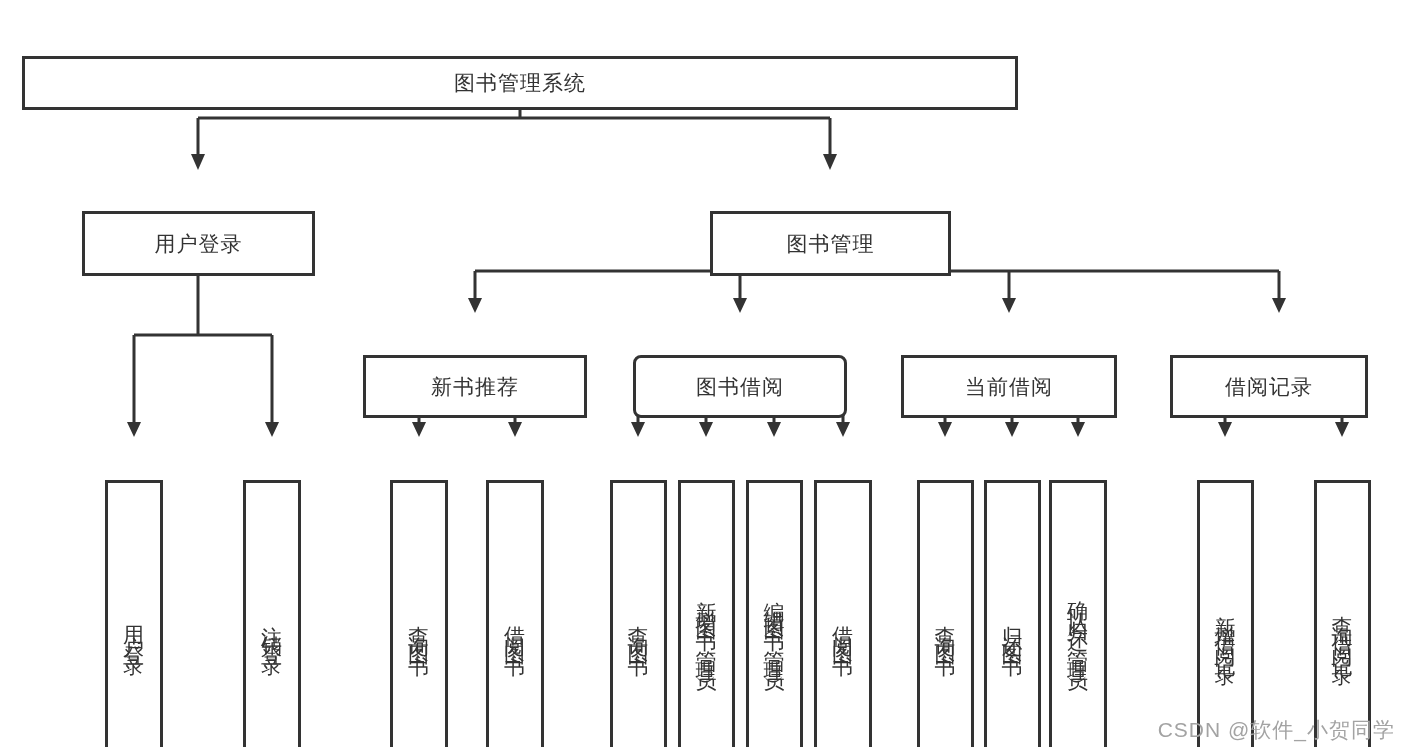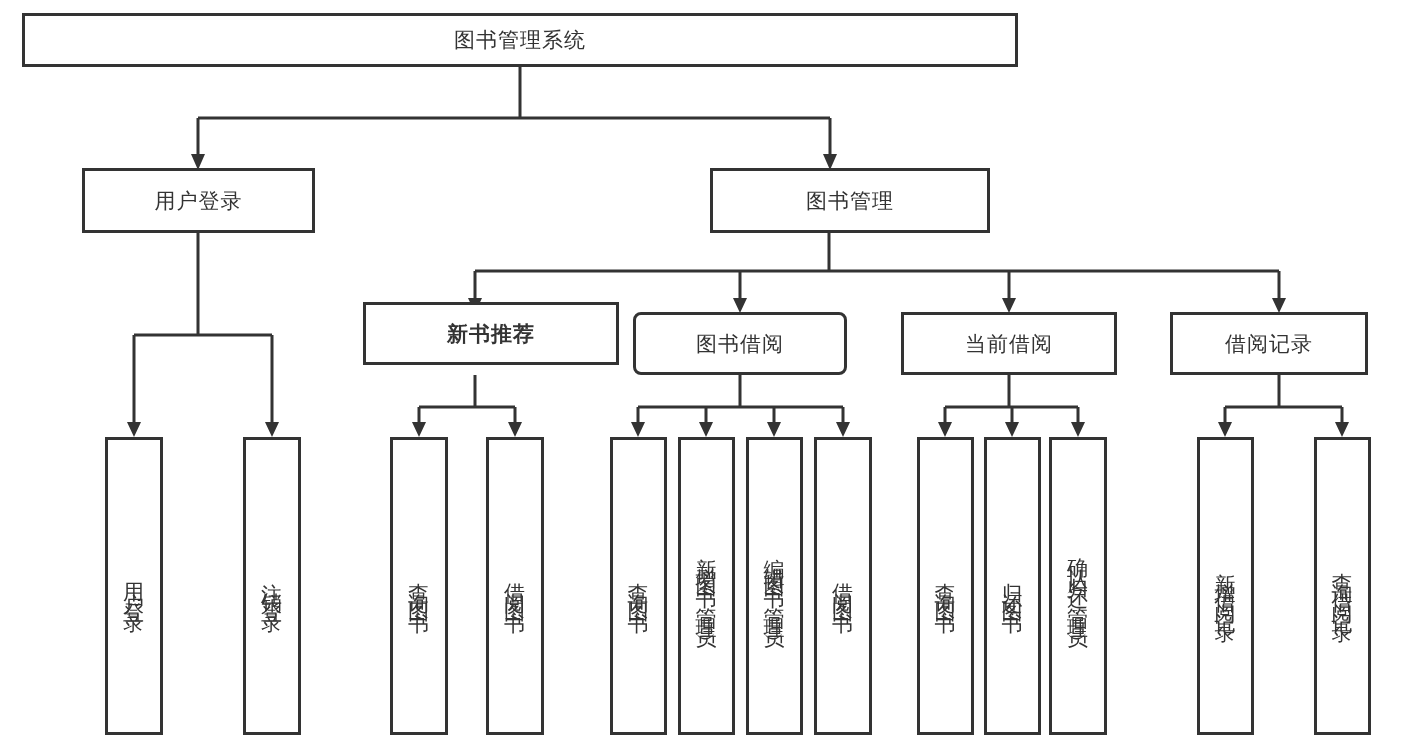--- a/index.html
+++ b/index.html
@@ -26,20 +26,21 @@
     position: absolute;
     box-sizing: border-box;
     background: #ffffff;
     border: 3px solid #333333;
     color: #333333;
     display: flex;
     align-items: center;
     justify-content: center;
     font-size: 21px;
     z-index: 2;
+    margin-top: 43px;
   }
   .node.h span {
     white-space: nowrap;
     letter-spacing: 1px;
   }
   .node.v span {
     writing-mode: vertical-rl;
     text-orientation: mixed;
     line-height: 1;
     letter-spacing: 10px;
@@ -108,25 +109,25 @@
     </g>
   </svg>
 
   <div class="node h" style="left:22px; top:13px; width:996px; height:54px;">
     <span>图书管理系统</span>
   </div>
 
   <div class="node h" style="left:82px; top:168px; width:233px; height:65px;">
     <span>用户登录</span>
   </div>
-  <div class="node h" style="left:710px; top:168px; width:280px; height:65px;">
+  <div class="node h" style="left:710px; top:168px; width:241px; height:65px;">
     <span>图书管理</span>
   </div>
 
-  <div class="node h" style="left:363px; top:302px; width:256px; height:63px;font-weight:bold;">
+  <div class="node h" style="left:363px; top:312px; width:224px; height:63px;">
     <span>新书推荐</span>
   </div>
   <div class="node h" style="left:633px; top:312px; width:214px; height:63px;border-radius:8px;">
     <span>图书借阅</span>
   </div>
   <div class="node h" style="left:901px; top:312px; width:216px; height:63px;justify-content:center;">
     <span>当前借阅</span>
   </div>
   <div class="node h" style="left:1170px; top:312px; width:198px; height:63px;">
     <span>借阅记录</span>
@@ -169,14 +170,15 @@
     <span>确认归还（管理员）</span>
   </div>
 
   <div class="node v" style="left:1197px; top:437px; width:57px; height:298px;">
     <span>新增借阅记录</span>
   </div>
   <div class="node v" style="left:1314px; top:437px; width:57px; height:298px;">
     <span>查询借阅记录</span>
   </div>
 
+  <div class="watermark">CSDN @软件_小贺同学</div>
 
 </div>
 
 </body></html>

